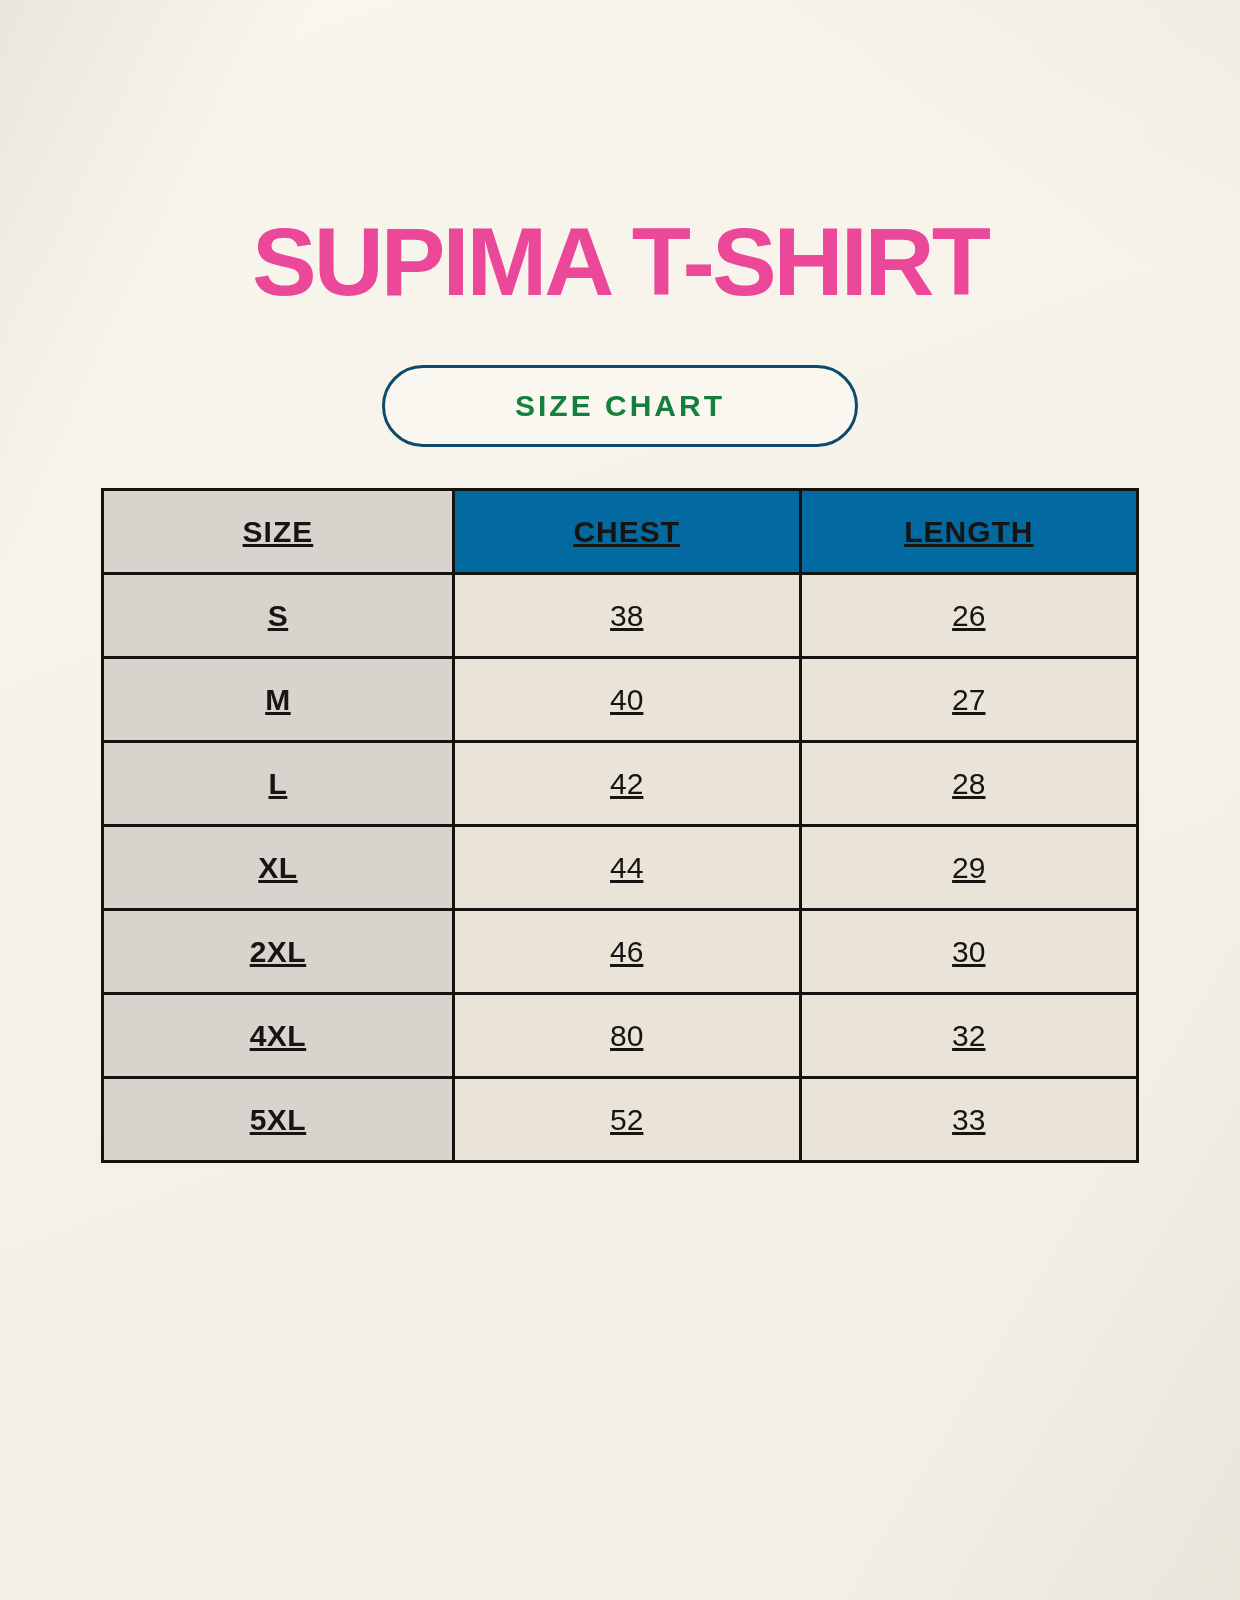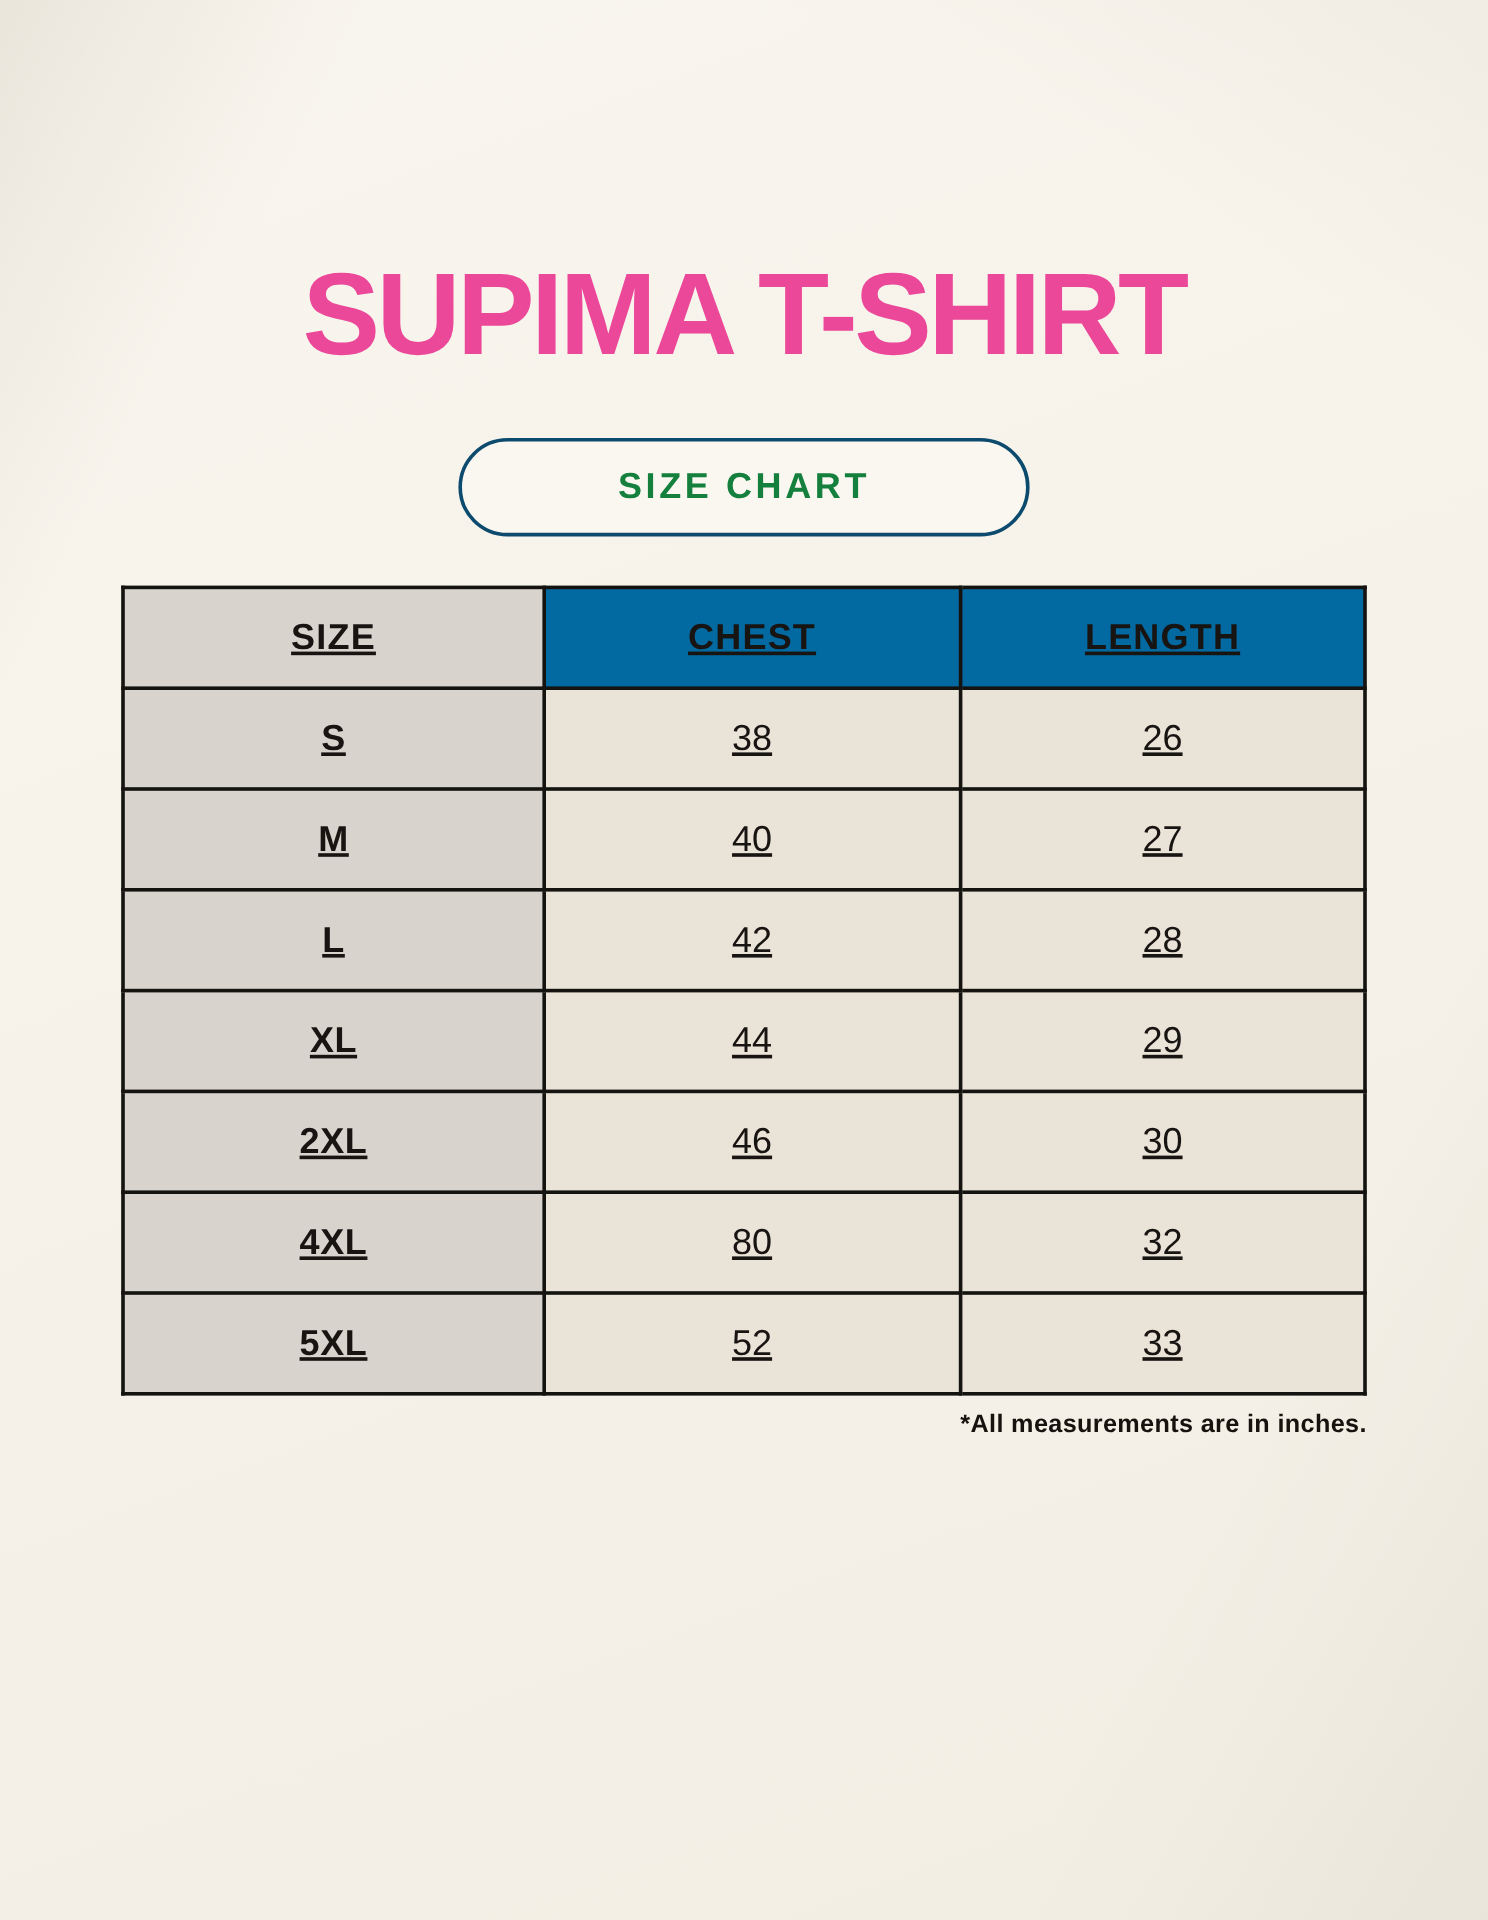--- a/index.html
+++ b/index.html
@@ -146,15 +146,14 @@
         </tr>
         <tr>
           <td class="size-cell">5XL</td>
           <td class="value-cell">52</td>
           <td class="value-cell">33</td>
         </tr>
       </tbody>
     </table>
   </div>
 
-  <p class="measurements-footnote">*All measurements are in inches.</p>
 
 </main>
 
 </body></html>

